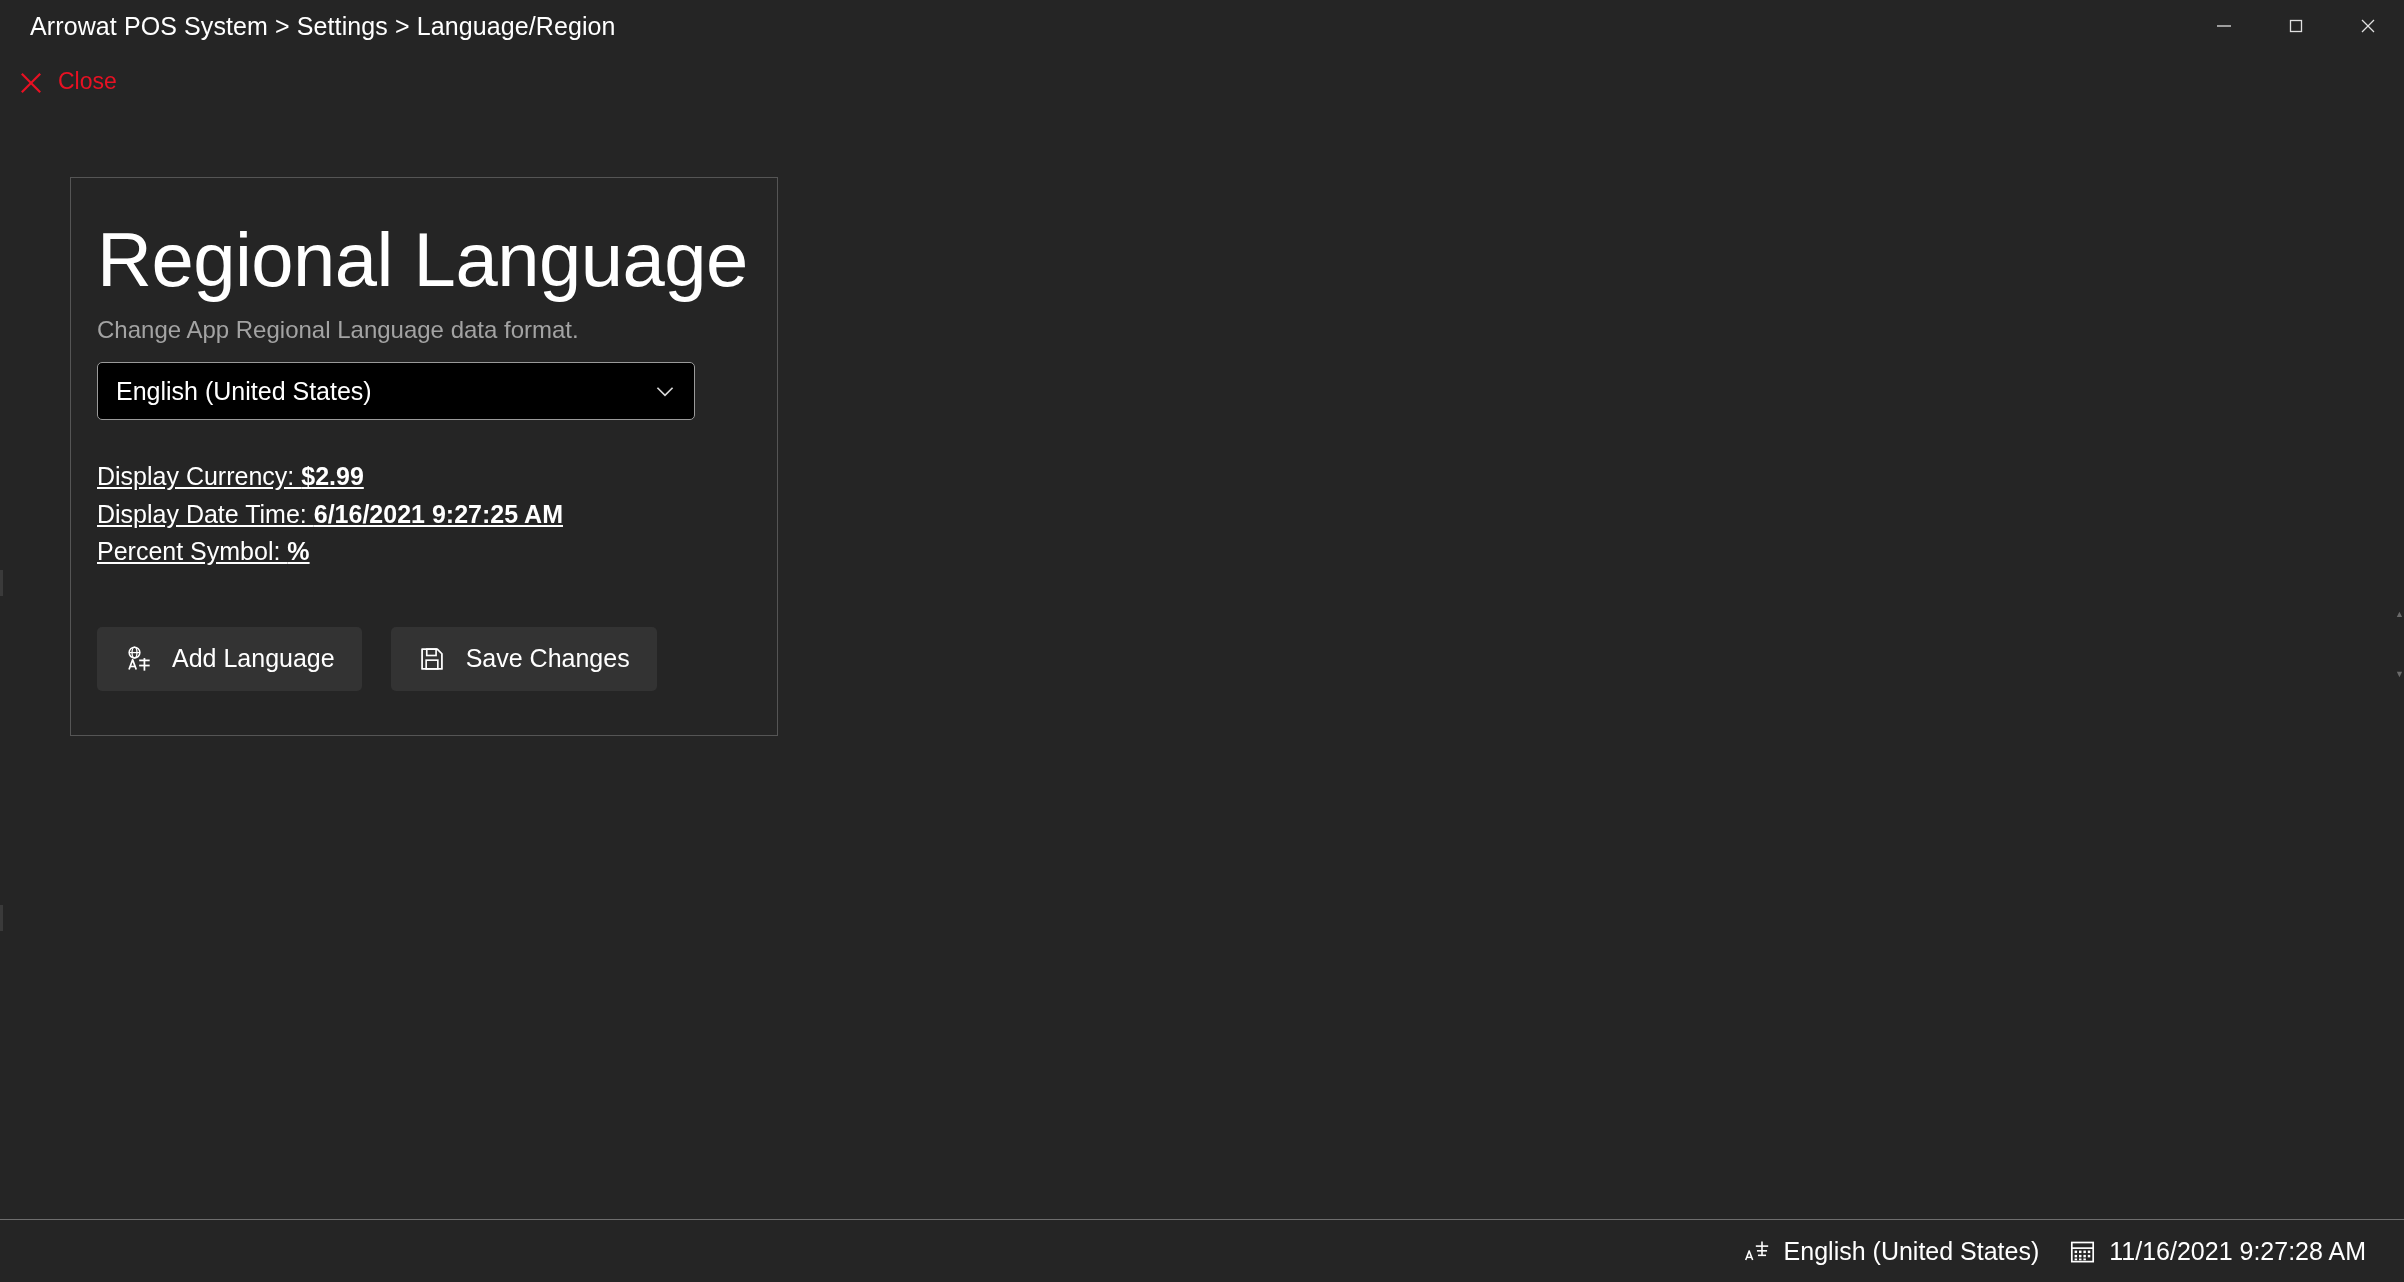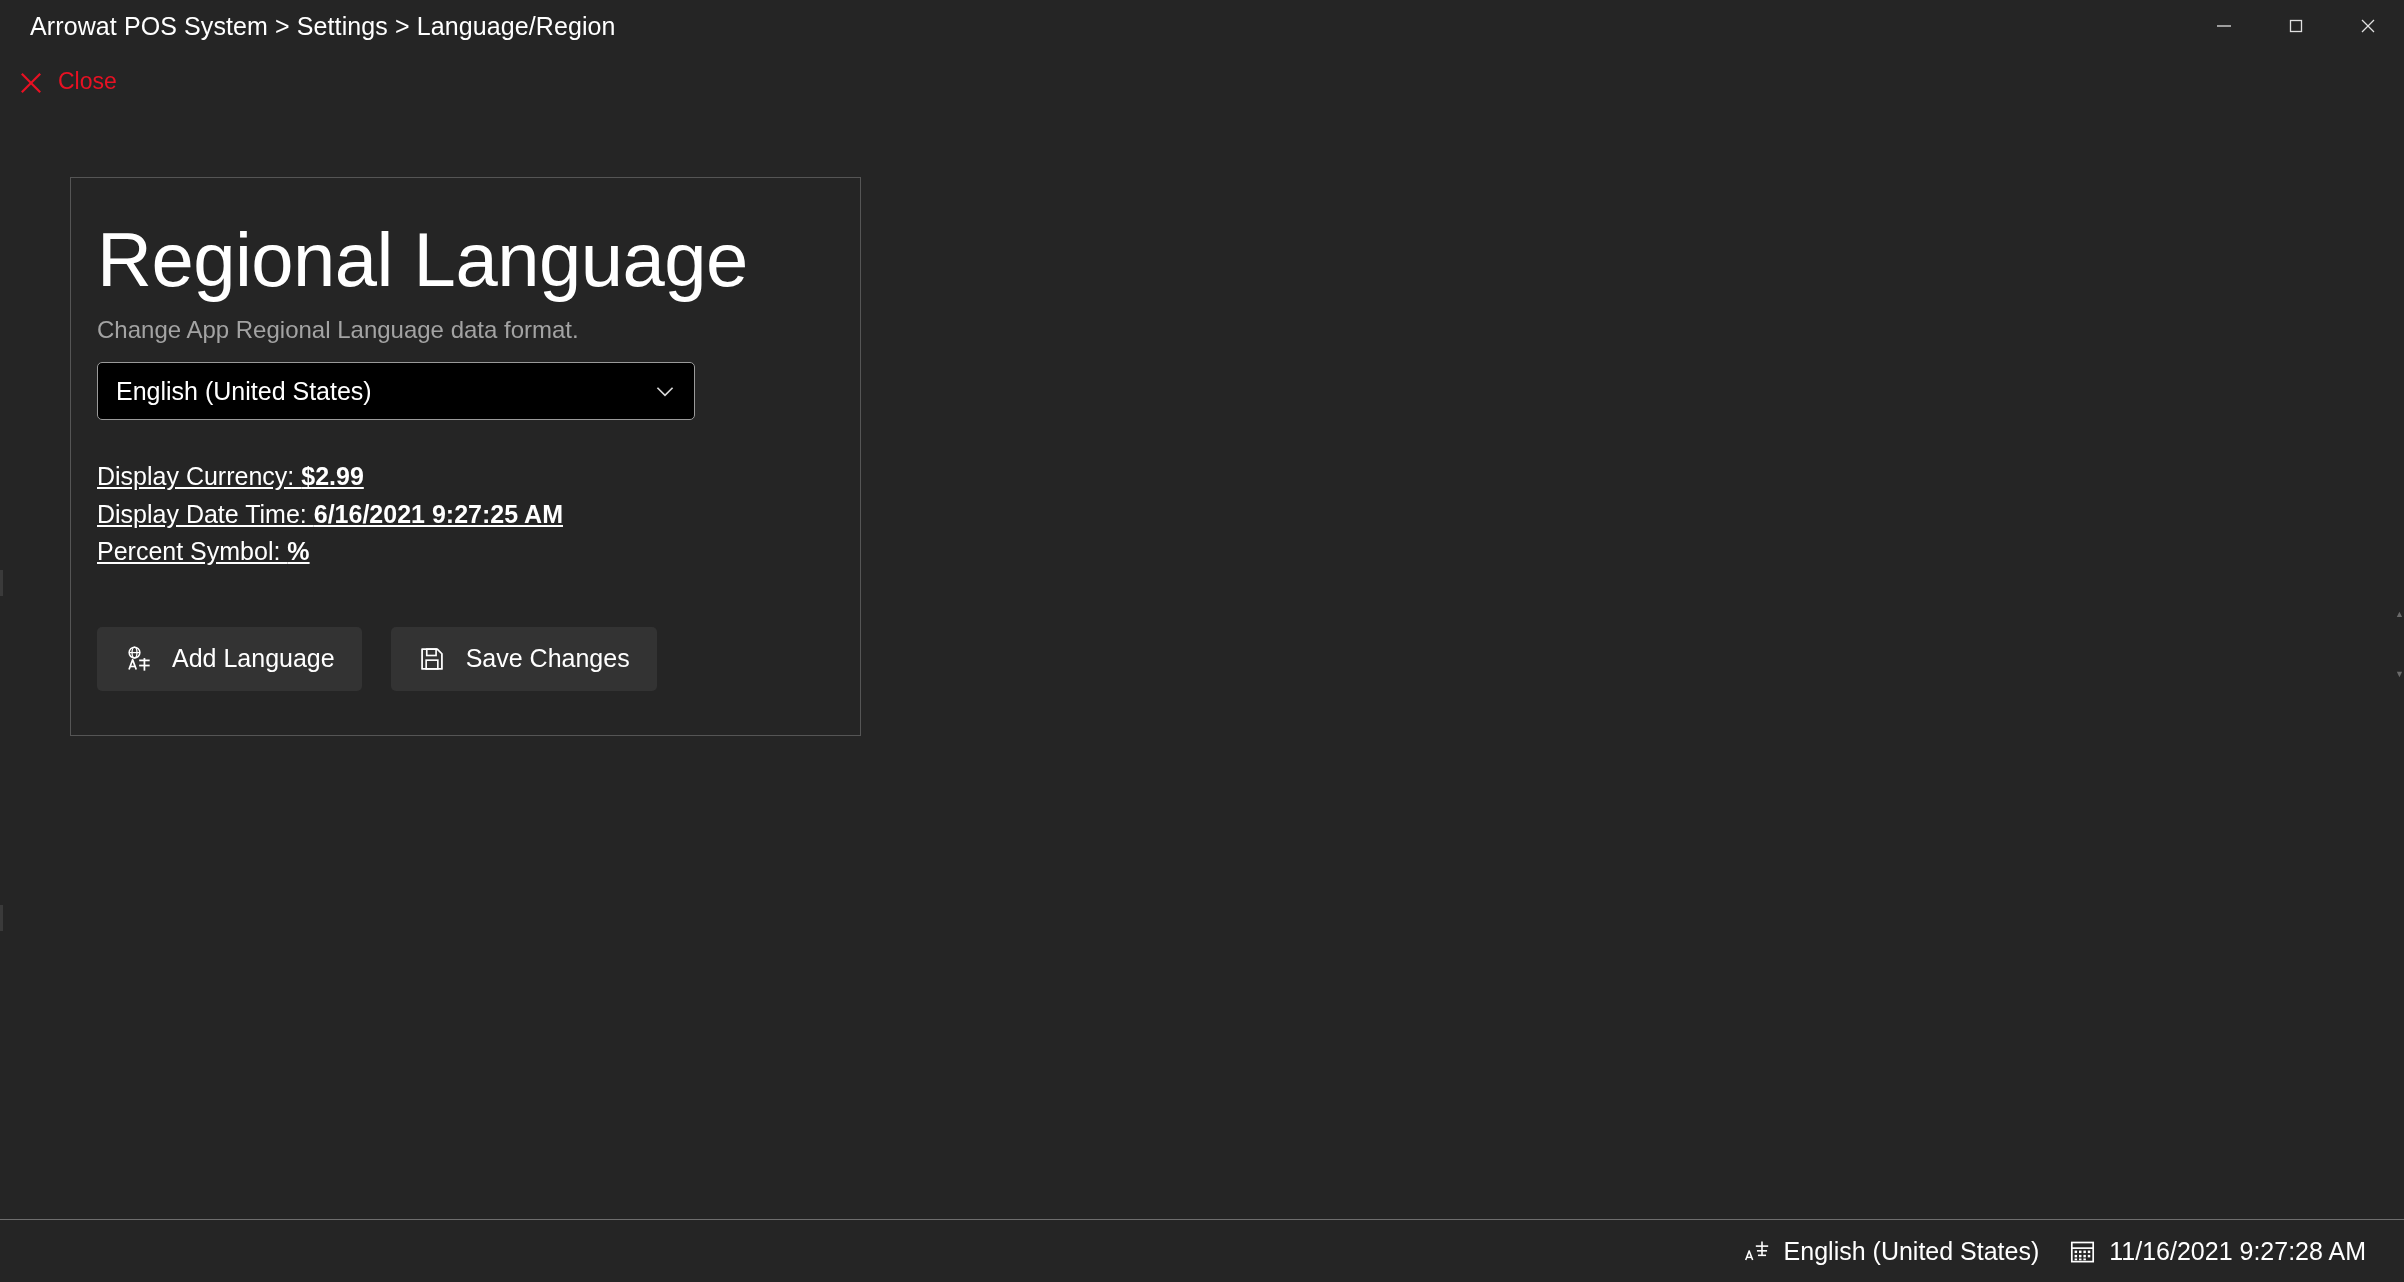--- a/index.html
+++ b/index.html
@@ -65,21 +65,21 @@
     font-size: 23px;
     color: #e81123;
     line-height: 1;
   }
 
   
   .card {
     position: absolute;
     left: 70px;
     top: 177px;
-    width: 791px;
+    width: 708px;
     border: 1px solid #555555;
     background: #252525;
     padding: 44px 0 44px 0;
   }
   .card-inner { padding: 0 26px 0 26px; }
 
   .card-title {
     font-size: 76px;
     font-weight: 300;
     line-height: 1.0;

